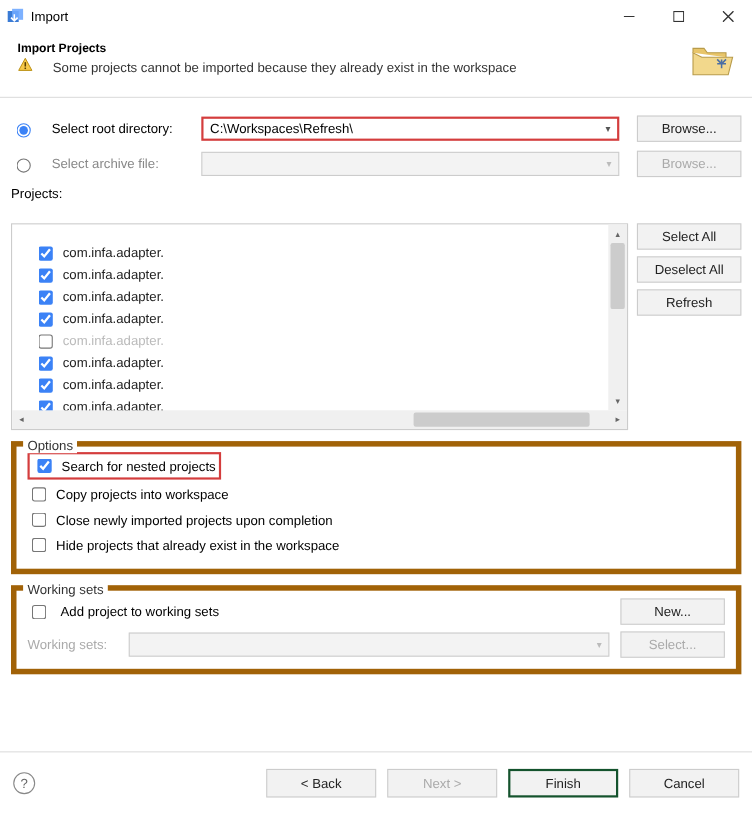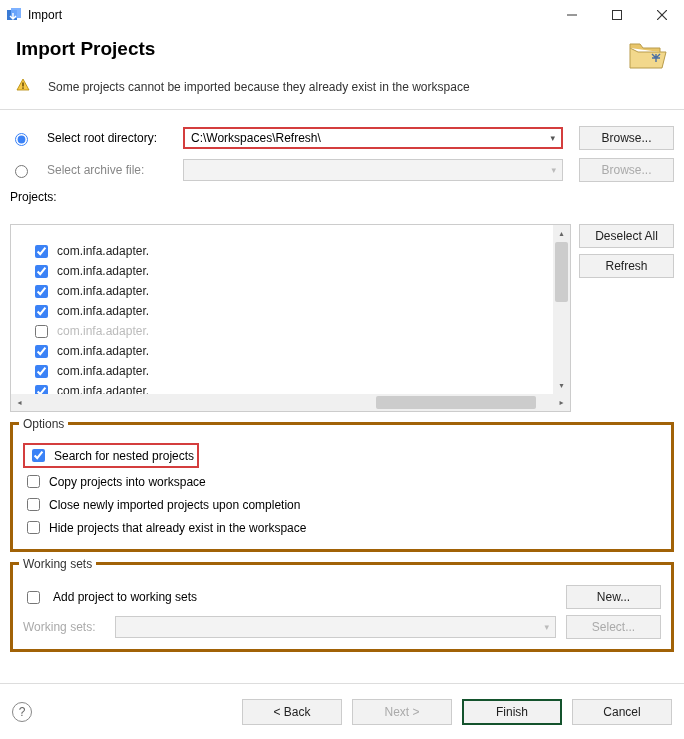--- a/index.html
+++ b/index.html
@@ -3,21 +3,21 @@
   <meta charset="utf-8">
   <style>
     * { box-sizing: border-box; font-family: 'Segoe UI', Tahoma, sans-serif; font-size: 12px; }
     body { margin: 0; padding: 0; background: #fff; width: 684px; height: 739px; overflow: hidden; }
     .titlebar { height: 30px; display: flex; align-items: center; padding: 0 0 0 6px; }
     .titlebar-icon { width: 16px; height: 16px; margin-right: 6px; display: inline-flex; }
     .titlebar-title { flex: 1; color: #000; }
     .winbtn { width: 45px; height: 30px; display: flex; align-items: center; justify-content: center; color: #333; }
     .header { padding: 8px 16px 14px 16px; display: flex; align-items: flex-start; border-bottom: 1px solid #ddd; margin-bottom: 16px; }
     .header-left { flex: 1; }
-    .header-title { font-size: 19px; font-weight: bold; margin-bottom: 18px; }
+    .header-title { font-size: 11px; font-weight: bold; margin-bottom: 2px; }
     .header-sub { display: flex; align-items: center; gap: 18px; color: #333; }
     .folder-icon { width: 42px; height: 36px; margin-left: 10px; }
     .content { padding: 0 10px; }
     .row { display: flex; align-items: center; gap: 16px; margin-bottom: 8px; }
     .radio { width: 13px; height: 13px; accent-color: #3b82f6; }
     .disabled-label { color: #888; }
     .dropdown { flex: 1; height: 22px; border: 1px solid #ccc; background: #fff; display: flex; align-items: center; padding: 0 6px; position: relative; }
     .dropdown .chev { position: absolute; right: 6px; color: #555; font-size: 9px; }
     .dropdown.disabled { background: #f3f3f3; color: #aaa; }
     .dropdown.disabled .chev { color: #bbb; }
@@ -35,21 +35,21 @@
     .vscroll { position: absolute; right: 0; top: 0; width: 17px; height: calc(100% - 17px); background: #f0f0f0; display: flex; flex-direction: column; }
     .vscroll .arrow { height: 17px; display: flex; align-items: center; justify-content: center; font-size: 8px; color: #666; }
     .vscroll .track { flex: 1; position: relative; }
     .vscroll .thumb { position: absolute; left: 2px; right: 2px; top: 0; height: 60px; background: #ccc; border-radius: 2px; }
     .hscroll { position: absolute; left: 0; right: 0; bottom: 0; height: 17px; background: #f0f0f0; display: flex; }
     .hscroll .arrow { width: 17px; display: flex; align-items: center; justify-content: center; font-size: 8px; color: #666; }
     .hscroll .track { flex: 1; position: relative; }
     .hscroll .thumb { position: absolute; top: 2px; bottom: 2px; right: 17px; width: 160px; background: #ccc; border-radius: 2px; }
     .sidebtns { display: flex; flex-direction: column; gap: 6px; }
     .sidebtns .btn { width: 95px; }
-    .groupbox { border: 3px solid #a16207; margin: 10px 0 0 0; padding: 16px 10px 10px 10px; position: relative; }
+    .groupbox { border: 5px solid #a16207; margin: 10px 0 0 0; padding: 3px 10px 10px 10px; position: relative; }
     .groupbox-title { position: absolute; top: -8px; left: 6px; background: #fff; padding: 0 4px; color: #333; }
     .opt { display: flex; align-items: center; gap: 6px; padding: 2px 0; }
     .opt .cb { width: 13px; height: 13px; accent-color: #3b82f6; }
     .hl-inline { border: 2px solid #d43d3d; display: inline-flex; align-items: center; gap: 6px; padding: 1px 3px; }
     .ws-row { display: flex; align-items: center; gap: 10px; margin-top: 4px; }
     .ws-row .dropdown { height: 22px; }
     .ws-label { color: #aaa; width: 82px; }
     .footer { position: absolute; left: 0; right: 0; bottom: 0; height: 56px; border-top: 1px solid #ddd; display: flex; align-items: center; padding: 0 12px; gap: 10px; background: #fff; }
     .help { width: 20px; height: 20px; border: 1.5px solid #888; border-radius: 50%; display: flex; align-items: center; justify-content: center; color: #666; font-size: 12px; }
     .spacer { flex: 1; }
@@ -187,20 +187,23 @@
       <div class="hscroll">
         <div class="arrow">◂</div>
         <div class="track">
             <div class="thumb"></div>
           </div>
         <div class="arrow">▸</div>
       </div>
     </div>
     <div class="sidebtns">
       <div class="btn">
+          <span>Select All</span>
+        </div>
+      <div class="btn">
           <span>Deselect All</span>
         </div>
       <div class="btn">
           <span>Refresh</span>
         </div>
     </div>
   </div>
 
   <div class="groupbox">
     <div class="groupbox-title">Options</div>

